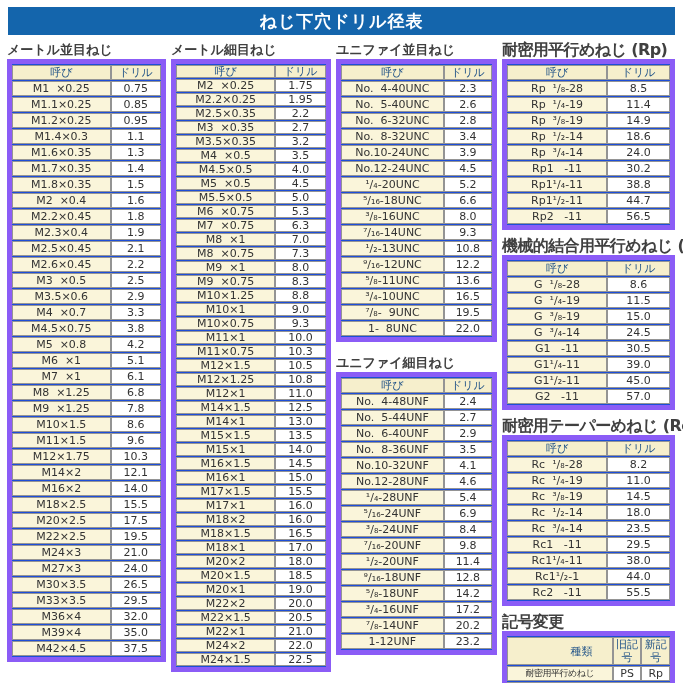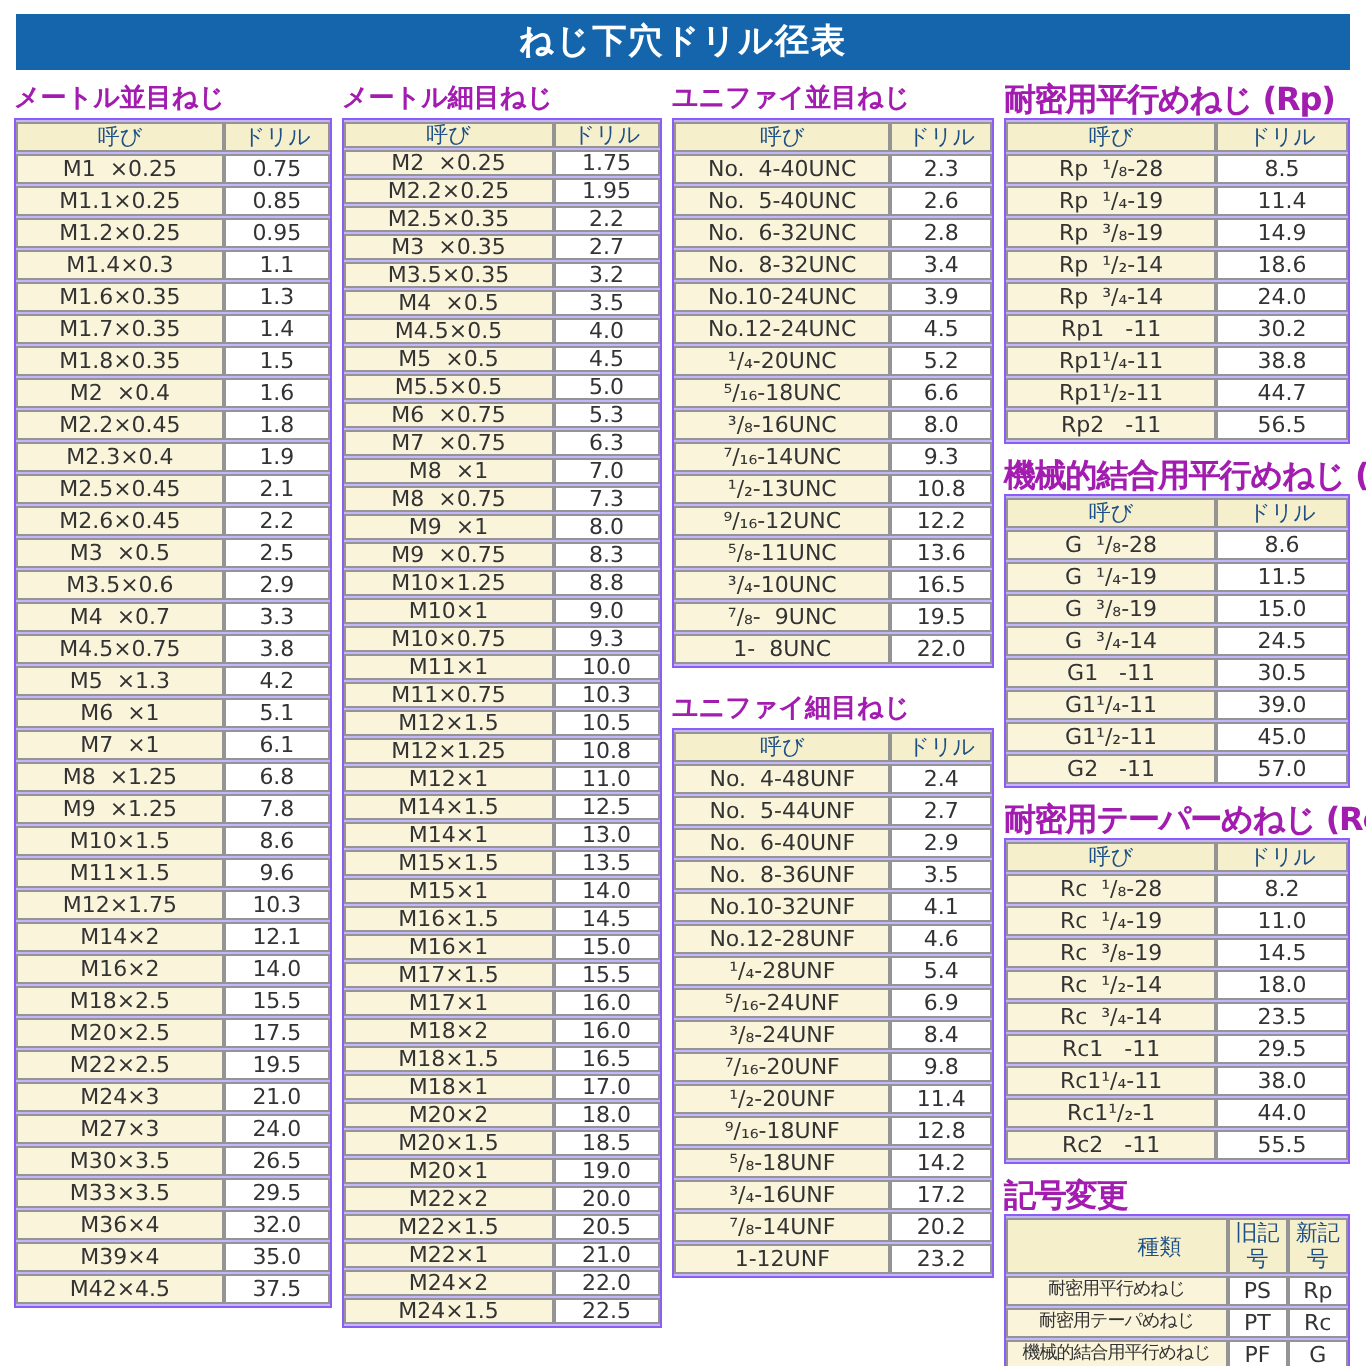--- a/index.html
+++ b/index.html
@@ -17,27 +17,27 @@
   .cols{display:flex;gap:5px;align-items:flex-start;}
   .col-1{width:159px;flex:0 0 auto;}
   .col-2{width:160px;flex:0 0 auto;}
   .col-3{width:161px;flex:0 0 auto;}
   .col-4{width:173px;flex:0 0 auto;}
   .section{margin:0;}
   .section + .section{margin-top:10px;}
   .col-3 .section + .section{margin-top:13px;}
   .col-4 .section + .section{margin-top:8px;}
   .section-title{
-    font-weight:bold;color:#a21caf;font-size:13px;line-height:15px;
+    font-weight:bold;color:#404040;font-size:13px;line-height:15px;
     margin:0 0 2px 0;white-space:nowrap;
   }
   .col-4 .section-title{font-size:16px;letter-spacing:-0.6px;}
   table.data-table{
     width:100%;table-layout:fixed;border-collapse:separate;border-spacing:0 1px;
-    background:#c4b5fd;border:1px solid #8b5cf6;font-size:11px;color:#333333;
+    background:#1d4ed8;border:5px solid #8b5cf6;font-size:11px;color:#333333;
   }
   .data-table th,.data-table td{
     border:1px solid #949494;text-align:center;padding:0 1px;height:13px;
     line-height:13px;overflow:hidden;font-weight:normal;
   }
   .data-table th{background:#f6efcc;color:#1d5086;}
   .data-table td{background:#ffffff;}
   .data-table td:first-child{background:#faf5da;white-space:pre;}
   
   .two-col th:nth-child(1){width:67%;}
@@ -132,21 +132,21 @@
               </tr>
               <tr>
                 <td>M4  ×0.7</td>
                 <td>3.3</td>
               </tr>
               <tr>
                 <td>M4.5×0.75</td>
                 <td>3.8</td>
               </tr>
               <tr>
-                <td>M5  ×1.3</td>
+                <td>M5  ×0.8</td>
                 <td>4.2</td>
               </tr>
               <tr>
                 <td>M6  ×1</td>
                 <td>5.1</td>
               </tr>
               <tr>
                 <td>M7  ×1</td>
                 <td>6.1</td>
               </tr>

